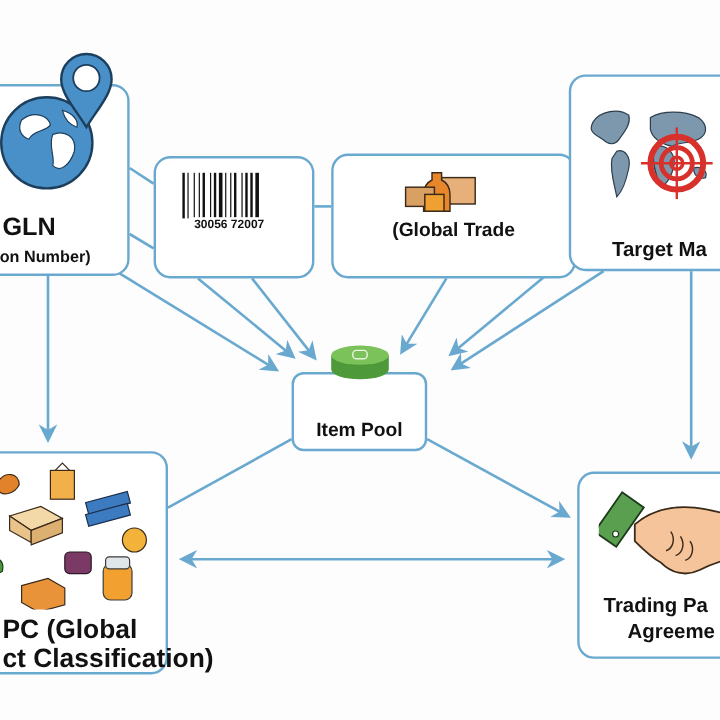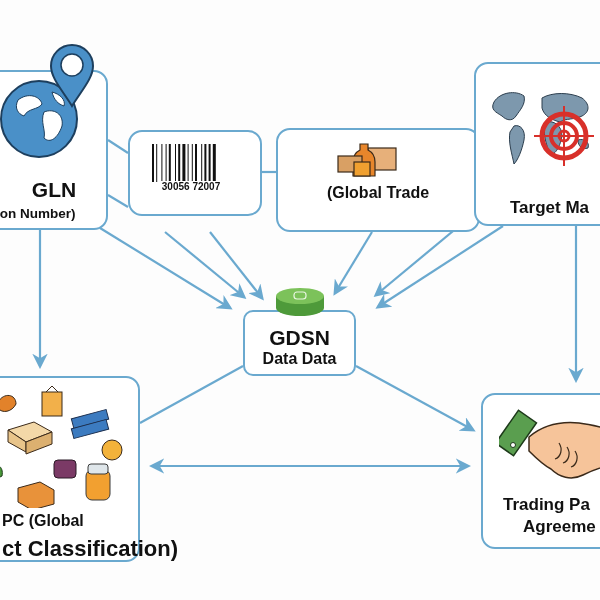--- a/index.html
+++ b/index.html
@@ -13,21 +13,21 @@
     position: absolute; box-sizing: border-box;
     background: #ffffff;
     border: 2px solid #6aa9cf;
     border-radius: 14px;
     text-align: center;
     color: #111;
     font-weight: bold;
   }
   .lbl { position: absolute; left: 0; right: 0; white-space: nowrap; }
   #node-gln { left: -30px; top: 70px; width: 138px; height: 160px; }
-  #node-gtin { left: 128px; top: 130px; width: 134px; height: 86px; }
+  #node-gtin { left: 128px; top: 130px; width: 134px; height: 102px; }
   #node-gtin-desc { left: 276px; top: 128px; width: 204px; height: 104px; text-decoration: underline; }
   #node-tm { left: 474px; top: 62px; width: 160px; height: 164px; }
   #node-gdsn { left: 243px; top: 310px; width: 113px; height: 66px; border-radius: 10px; }
   #node-gpc { left: -20px; top: 376px; width: 160px; height: 186px; }
   #node-tpa { left: 481px; top: 393px; width: 160px; height: 156px; }
   .big { font-size: 21px; }
   .mid { font-size: 16px; }
   .icon { position: absolute; }
 </style>
 </head>
@@ -66,21 +66,21 @@
   <svg class="icon" style="left:26px;top:6px" width="82" height="82" viewBox="0 0 82 82">
     <circle cx="41" cy="41" r="38" fill="#4a90c8" stroke="#1d3f5e" stroke-width="2"></circle>
     <path d="M20 22 C30 14 42 18 44 26 C40 32 30 30 26 38 C20 36 16 30 20 22 Z" fill="#fff" stroke="#1d3f5e" stroke-width="1"></path>
     <path d="M46 34 C56 30 66 36 64 48 C60 60 52 66 46 60 C48 52 42 44 46 34 Z" fill="#fff" stroke="#1d3f5e" stroke-width="1"></path>
     <path d="M54 14 C62 16 68 22 66 28 C60 26 56 22 54 14 Z" fill="#fff" stroke="#1d3f5e" stroke-width="1"></path>
   </svg>
   <svg class="icon" style="left:76px;top:-30px" width="48" height="66" viewBox="0 0 48 66">
     <path d="M24 64 C14 48 3 36 3 24 A21 21 0 0 1 45 24 C45 36 34 48 24 64 Z" fill="#4a90c8" stroke="#1d3f5e" stroke-width="2"></path>
     <circle cx="24" cy="23" r="11" fill="#fff" stroke="#1d3f5e" stroke-width="1.5"></circle>
   </svg>
-  <div class="lbl big" style="top:106px;left:30px;text-align:center">GLN</div>
+  <div class="lbl big" style="top:106px;left:30px;text-align:left">GLN</div>
   <div class="lbl" style="top:134px;left:12px;text-align:left;font-size:13.5px">ation Number)</div>
 </div>
 
 <div class="node" id="node-gtin">
   <svg class="icon" id="barcode" style="left:20px;top:10px" width="82" height="50" viewBox="0 0 82 50">
       <rect x="2" y="2" width="2" height="38" fill="#111"></rect>
       <rect x="6.199999999999999" y="2" width="1" height="38" fill="#111"></rect>
       <rect x="11.399999999999999" y="2" width="1" height="38" fill="#111"></rect>
       <rect x="15.599999999999998" y="2" width="1" height="38" fill="#111"></rect>
       <rect x="18.8" y="2" width="2" height="38" fill="#111"></rect>
@@ -121,22 +121,21 @@
     <circle cx="30" cy="30" r="22" fill="none" stroke="#d8302a" stroke-width="5"></circle>
     <circle cx="30" cy="30" r="13" fill="none" stroke="#d8302a" stroke-width="4"></circle>
     <circle cx="30" cy="30" r="5" fill="none" stroke="#d8302a" stroke-width="3"></circle>
     <line x1="30" y1="0" x2="30" y2="60" stroke="#d8302a" stroke-width="2"></line>
     <line x1="0" y1="30" x2="60" y2="30" stroke="#d8302a" stroke-width="2"></line>
   </svg>
   <div class="lbl mid" style="top:134px;left:34px;text-align:left;font-size:17px">Target Ma</div>
 </div>
 
 <div class="node" id="node-gdsn">
-  <div class="lbl big" style="top:14px">GDSN</div>
-  <div class="lbl mid" style="top:38px">Data Data</div>
+  <div class="lbl mid" style="top:38px">Item Pool</div>
 </div>
 <svg class="icon" style="left:274px;top:286px" width="52" height="32" viewBox="0 0 52 32">
   <path d="M2 10 v12 a24 8 0 0 0 48 0 v-12" fill="#4e9a3a"></path>
   <ellipse cx="26" cy="10" rx="24" ry="8" fill="#7cc25a"></ellipse>
   <rect x="20" y="6" width="12" height="7" rx="3" fill="none" stroke="#e8f5e0" stroke-width="1.2"></rect>
 </svg>
 
 <div class="node" id="node-gpc">
   <svg class="icon" style="left:6px;top:6px" width="150" height="124" viewBox="0 0 150 124">
     <path d="M10 18 C16 8 28 10 28 20 C24 28 14 30 10 24 Z" fill="#e2822a" stroke="#3b2a1a" stroke-width="1"></path>
@@ -147,21 +146,21 @@
     <path d="M20 46 l26 -8 l18 10 l-26 10 z" fill="#f3d8a8" stroke="#3b2a1a" stroke-width="1"></path>
     <path d="M20 46 v12 l18 10 v-10 z" fill="#e8c48a" stroke="#3b2a1a" stroke-width="1"></path>
     <path d="M38 58 l26 -10 v12 l-26 10 z" fill="#dcb070" stroke="#3b2a1a" stroke-width="1"></path>
     <rect x="66" y="76" width="22" height="18" rx="4" fill="#7b3a66" stroke="#2b1a26" stroke-width="1"></rect>
     <circle cx="124" cy="66" r="10" fill="#f3b23a" stroke="#3b2a1a" stroke-width="1"></circle>
     <path d="M2 84 C8 78 16 82 14 92 C8 96 2 92 2 84 Z" fill="#4a9a3a" stroke="#1d3a1a" stroke-width="1"></path>
     <path d="M30 104 l22 -6 l14 8 v14 l-22 6 l-14 -8 z" fill="#e8923a" stroke="#3b2a1a" stroke-width="1"></path>
     <rect x="98" y="86" width="24" height="30" rx="6" fill="#f2a030" stroke="#3b3b3b" stroke-width="1"></rect>
     <rect x="100" y="80" width="20" height="10" rx="3" fill="#dfe6ea" stroke="#3b3b3b" stroke-width="1"></rect>
   </svg>
-  <div class="lbl" style="top:134px;left:20px;text-align:left;font-size:16px">PC (Global</div>
+  <div class="lbl" style="top:134px;left:20px;text-align:left;font-size:22px">PC (Global</div>
   <div class="lbl" style="top:158px;left:20px;text-align:left;font-size:22px">ct Classification)</div>
 </div>
 
 <div class="node" id="node-tpa">
   <svg class="icon" style="left:16px;top:8px" width="130" height="80" viewBox="0 0 130 80">
     <rect x="6" y="10" width="22" height="40" fill="#5a9e4f" stroke="#1d3a1a" stroke-width="1.5" transform="rotate(35 17 30)"></rect>
     <circle cx="14" cy="42" r="2.5" fill="#fff" stroke="#1d3a1a" stroke-width="1"></circle>
     <path d="M30 34 C44 22 60 18 80 20 C96 22 110 26 124 30 L124 60 C108 62 96 66 84 72 C72 78 60 74 52 66 C44 62 36 54 30 48 Z" fill="#f6c49a" stroke="#3b2a1a" stroke-width="1.5"></path>
     <path d="M60 40 C64 46 62 54 56 56 M68 44 C72 50 70 58 64 60 M76 48 C80 54 78 62 72 64" fill="none" stroke="#3b2a1a" stroke-width="1.2"></path>
   </svg>

